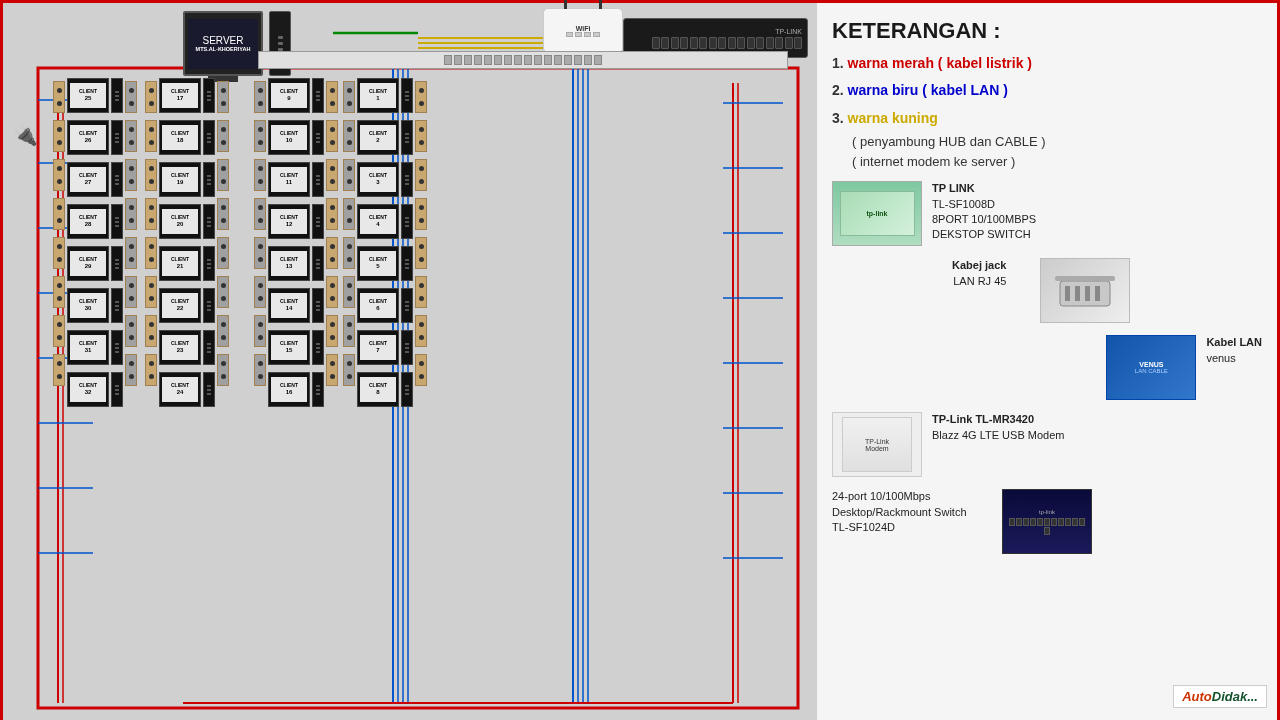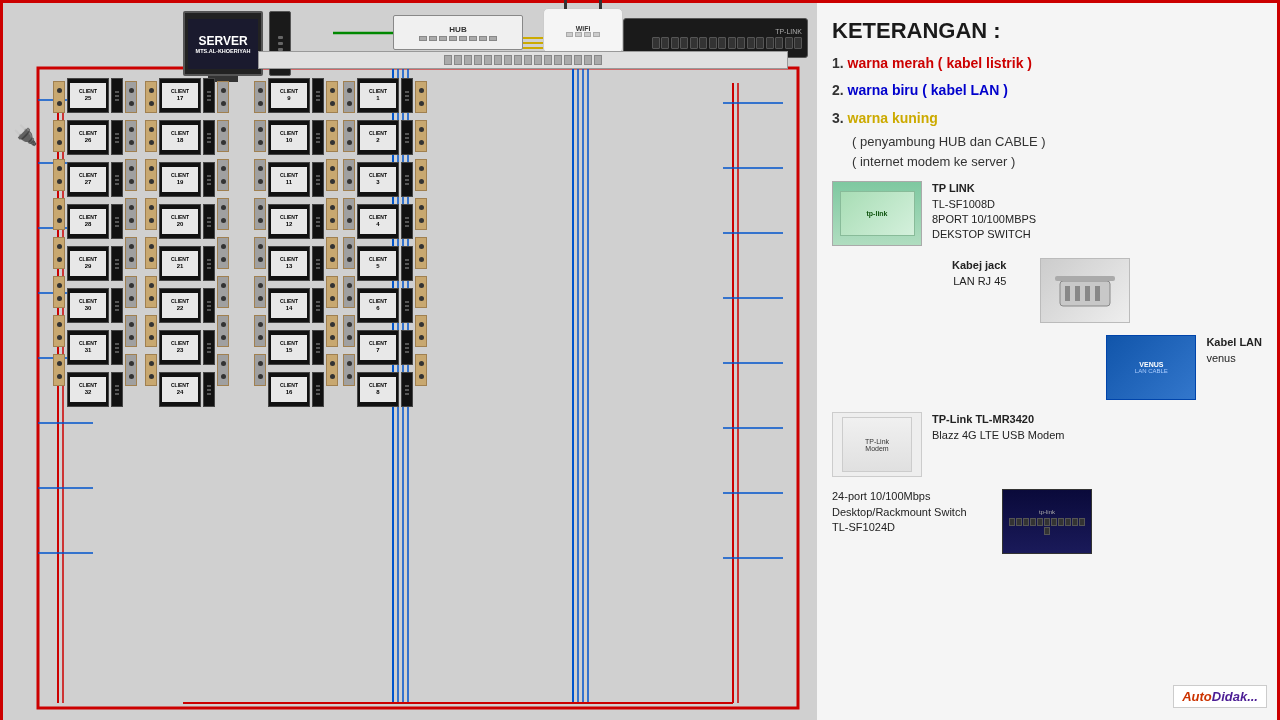--- a/index.html
+++ b/index.html
@@ -325,48 +325,33 @@
       <line x1="35" y1="420" x2="90" y2="420" stroke="#0055cc" stroke-width="1.5"></line>
       <line x1="35" y1="485" x2="90" y2="485" stroke="#0055cc" stroke-width="1.5"></line>
       <line x1="35" y1="550" x2="90" y2="550" stroke="#0055cc" stroke-width="1.5"></line>
 
       <line x1="180" y1="700" x2="730" y2="700" stroke="#cc0000" stroke-width="2"></line>
     </svg>
 
     <div style="position:absolute; top:8px; left:180px; display:flex; align-items:center; gap:6px;">
       <div class="server-monitor">
         <div class="server-monitor-screen">
-          <span style="font-size:12px;color:white;font-weight:bold;">SERVER</span>
+          <span style="font-size:10px;color:white;font-weight:normal;">SERVER</span>
           <span style="font-size:5.5px;color:white;text-align:center;">MTS.AL-KHOERIYAH</span>
         </div>
       </div>
       <div class="server-tower">
         <div class="tower-light"></div>
         <div class="tower-light"></div>
         <div class="tower-light"></div>
       </div>
     </div>
 
     <div style="position:absolute;top:120px;left:10px;font-size:20px;color:#333;">🔌</div>
 
-    <div style="position:absolute;top:12px;left:390px;">
-      <div style="width:130px;height:35px;background:#f0f0f0;border:1.5px solid #888;border-radius:2px;display:flex;flex-direction:column;align-items:center;justify-content:center;">
-        <div style="font-size:8px;font-weight:bold;color:#333;">HUB</div>
-        <div style="display:flex;gap:2px;margin-top:2px;">
-          <div style="width:8px;height:5px;background:#aaa;border:1px solid #888;"></div>
-          <div style="width:8px;height:5px;background:#aaa;border:1px solid #888;"></div>
-          <div style="width:8px;height:5px;background:#aaa;border:1px solid #888;"></div>
-          <div style="width:8px;height:5px;background:#aaa;border:1px solid #888;"></div>
-          <div style="width:8px;height:5px;background:#aaa;border:1px solid #888;"></div>
-          <div style="width:8px;height:5px;background:#aaa;border:1px solid #888;"></div>
-          <div style="width:8px;height:5px;background:#aaa;border:1px solid #888;"></div>
-          <div style="width:8px;height:5px;background:#aaa;border:1px solid #888;"></div>
-        </div>
-      </div>
-    </div>
 
     <div style="position:absolute;top:5px;left:540px;">
       <div class="wifi-router">
         <div class="antenna antenna-left"></div>
         <div class="antenna antenna-right"></div>
         <div style="font-size:7px;color:#333;font-weight:bold;">WiFi</div>
         <div style="display:flex;gap:2px;">
           <div style="width:7px;height:5px;background:#ccc;border:1px solid #aaa;"></div>
           <div style="width:7px;height:5px;background:#ccc;border:1px solid #aaa;"></div>
           <div style="width:7px;height:5px;background:#ccc;border:1px solid #aaa;"></div>
@@ -1231,17 +1216,17 @@
             <div style="width:6px;height:8px;background:#333;border:1px solid #555;"></div>
             <div style="width:6px;height:8px;background:#333;border:1px solid #555;"></div>
             <div style="width:6px;height:8px;background:#333;border:1px solid #555;"></div>
             <div style="width:6px;height:8px;background:#333;border:1px solid #555;"></div>
           </div>
         </div>
       </div>
     </div>
 
     <div class="watermark">
-      <span style="color:#cc3300;font-style:italic;font-weight:bold;">Auto</span><span style="color:#4c1d95;font-style:italic;">Didak...</span>
+      <span style="color:#cc3300;font-style:italic;font-weight:bold;">Auto</span><span style="color:#14532d;font-style:italic;">Didak...</span>
     </div>
   </div>
 
 </div>
 
 </body></html>

